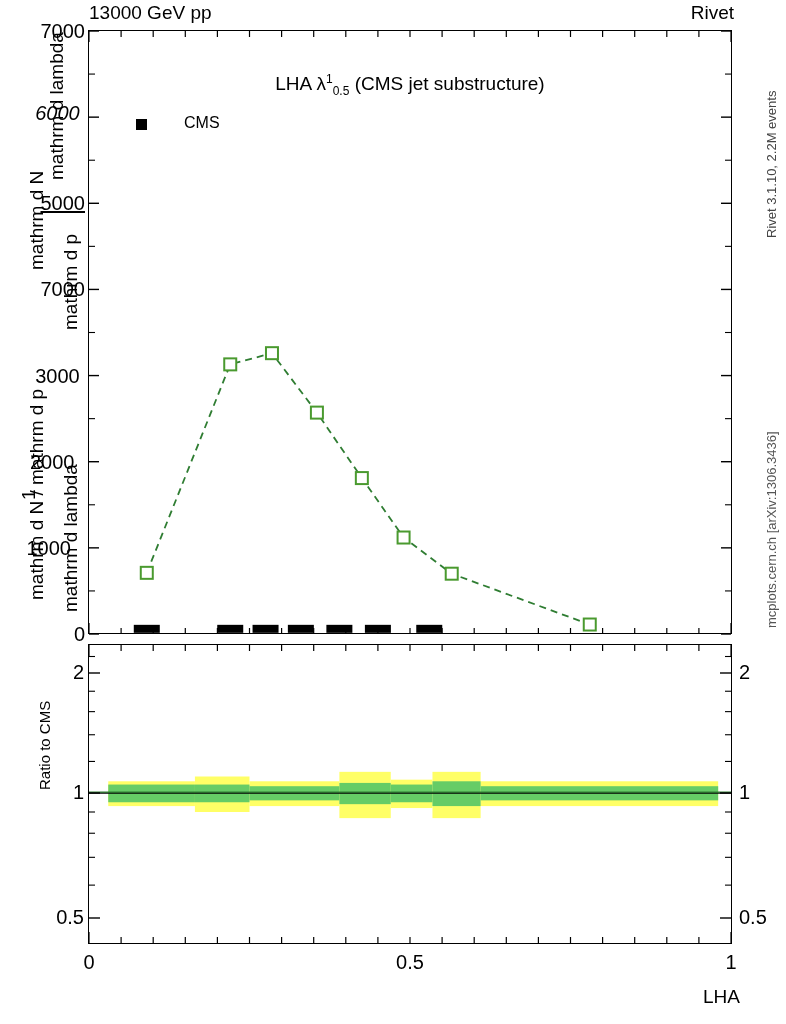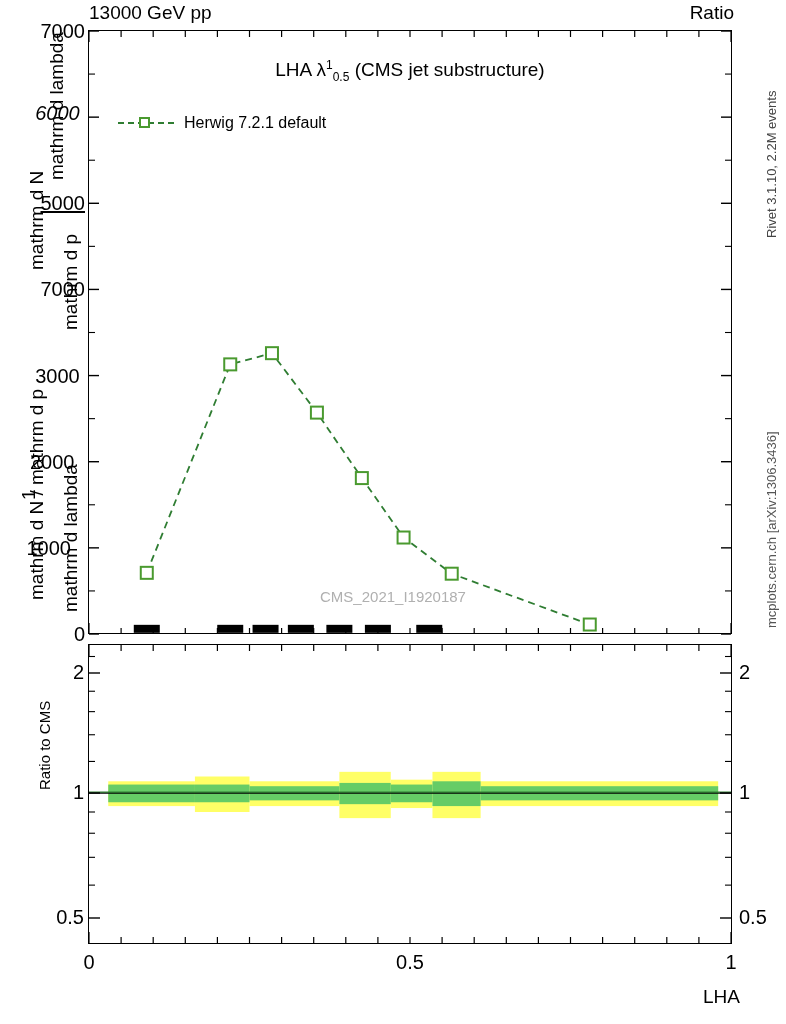--- a/index.html
+++ b/index.html
@@ -65,21 +65,21 @@
     position: absolute;
     font-size: 20px;
     color: #000;
     white-space: nowrap;
   }
 
   
   #plot-title {
     position: absolute;
     left: 88px;
-    top: 58px;
+    top: 72px;
     width: 644px;
     text-align: center;
     font-size: 19px;
     color: #000;
   }
   #plot-title sub { font-size: 12px; }
   #plot-title sup { font-size: 12px; }
 
   
   #legend {
@@ -163,21 +163,21 @@
     top: 0;
     pointer-events: none;
   }
 </style>
 </head>
 <body>
 
 <div id="page">
 
   <div class="hdr hdr-left">13000 GeV pp</div>
-  <div class="hdr hdr-right">Ratio</div>
+  <div class="hdr hdr-right">Rivet</div>
 
   <div class="rot rot-dark" style="left:764px; top:238px;">Rivet 3.1.10,  2.2M events</div>
   <div class="rot" style="left:764px; top:628px;">mcplots.cern.ch [arXiv:1306.3436]</div>
 
   <div class="ylab" style="left:26px; top:270px;">mathrm d N</div>
   <div class="ylab" style="left:60px; top:330px;">mathrm d p</div>
   <div class="ylab" style="left:46px; top:180px;">mathrm d lambda</div>
   <div class="ylab" style="left:26px; top:600px;">mathrm d N / mathrm d p</div>
   <div class="ylab" style="left:60px; top:612px;">mathrm d lambda</div>
   <div class="ylab" style="left:18px; top:500px;">1</div>
@@ -185,28 +185,26 @@
 
   <div class="panel" id="main-panel"></div>
 
   <div id="plot-title">
     <span>LHA </span><span>λ</span><sup>1</sup><sub>0.5</sub><span> (CMS jet substructure)</span>
   </div>
 
   <div id="legend">
     <div class="legend-row">
       <span class="legend-mark">
-        <span class="legend-line-green"></span>
-        <span class="legend-sq-green"></span>
+        <span class="legend-sq-black"></span>
       </span>
-      <span class="legend-label">Herwig 7.2.1 default</span>
+      <span class="legend-label">CMS</span>
     </div>
   </div>
 
-  <div id="watermark">CMS_2021_I1920187</div>
 
   <svg class="svg-layer" id="main-svg" width="786" height="1024">
       <line x1="89" y1="634" x2="99" y2="634" stroke="#000" stroke-width="1.4"></line>
       <line x1="731" y1="634" x2="721" y2="634" stroke="#000" stroke-width="1.4"></line>
       <line x1="89" y1="547.8571428571429" x2="99" y2="547.8571428571429" stroke="#000" stroke-width="1.4"></line>
       <line x1="731" y1="547.8571428571429" x2="721" y2="547.8571428571429" stroke="#000" stroke-width="1.4"></line>
       <line x1="89" y1="461.7142857142857" x2="99" y2="461.7142857142857" stroke="#000" stroke-width="1.4"></line>
       <line x1="731" y1="461.7142857142857" x2="721" y2="461.7142857142857" stroke="#000" stroke-width="1.4"></line>
       <line x1="89" y1="375.5714285714286" x2="99" y2="375.5714285714286" stroke="#000" stroke-width="1.4"></line>
       <line x1="731" y1="375.5714285714286" x2="721" y2="375.5714285714286" stroke="#000" stroke-width="1.4"></line>

